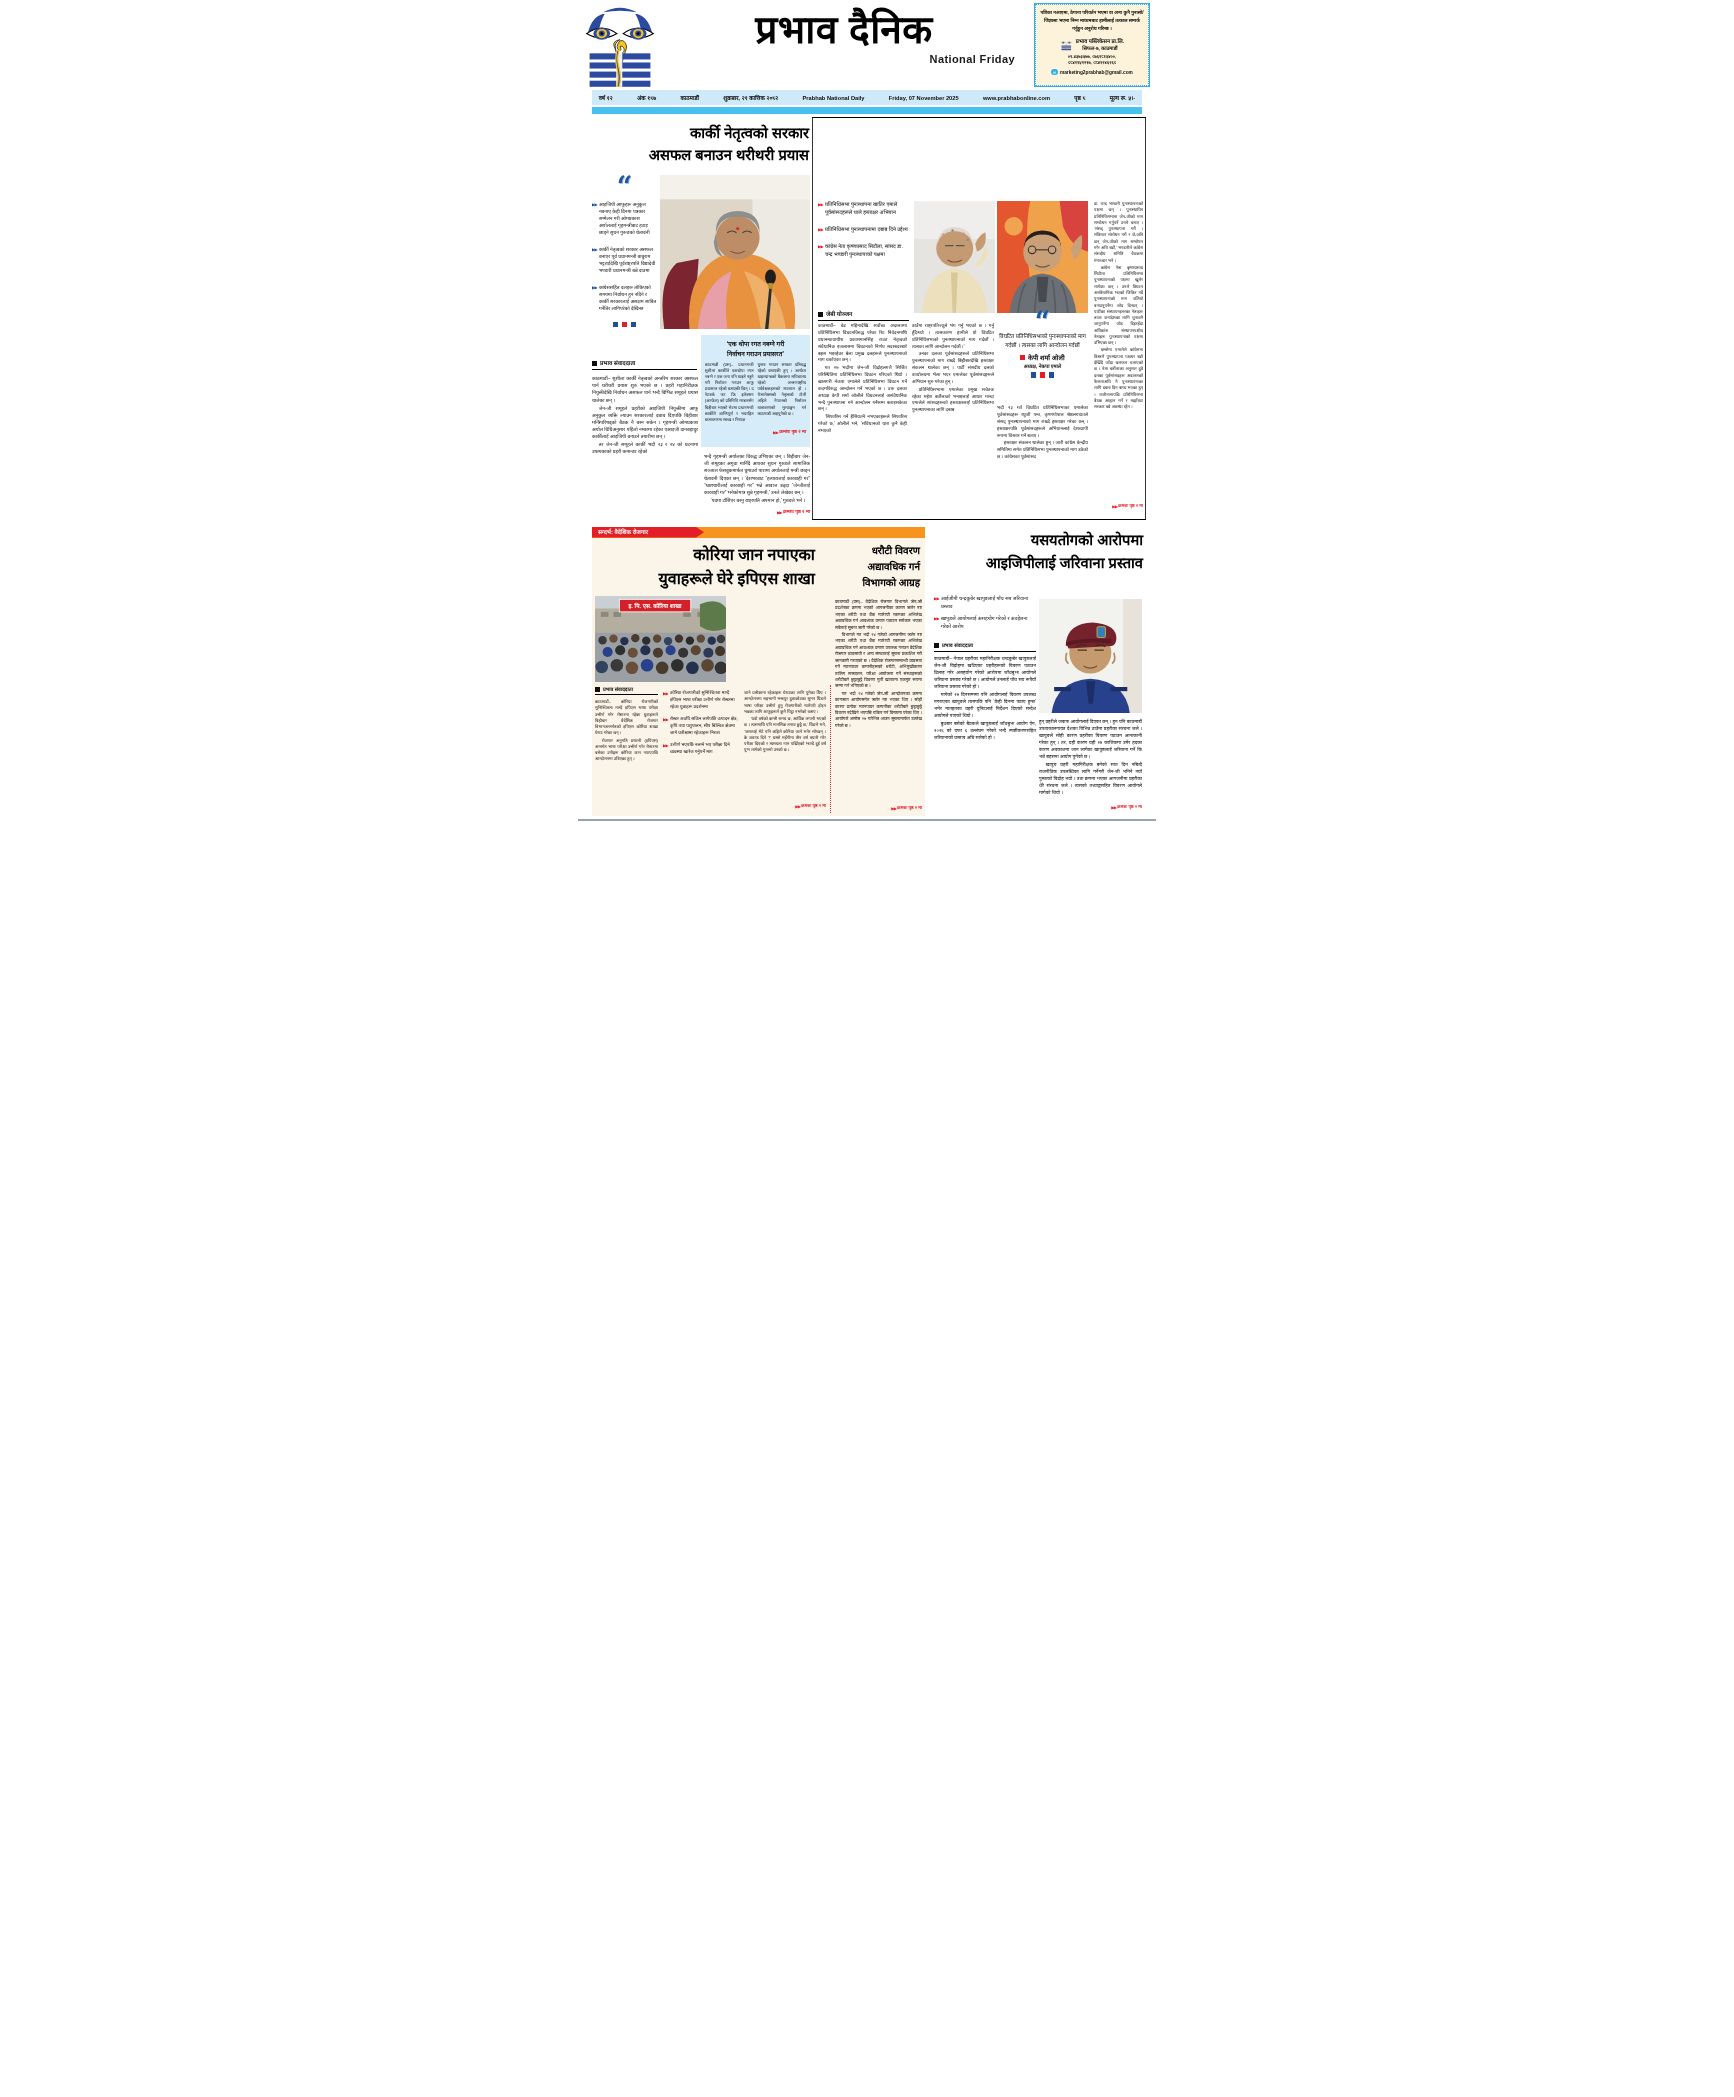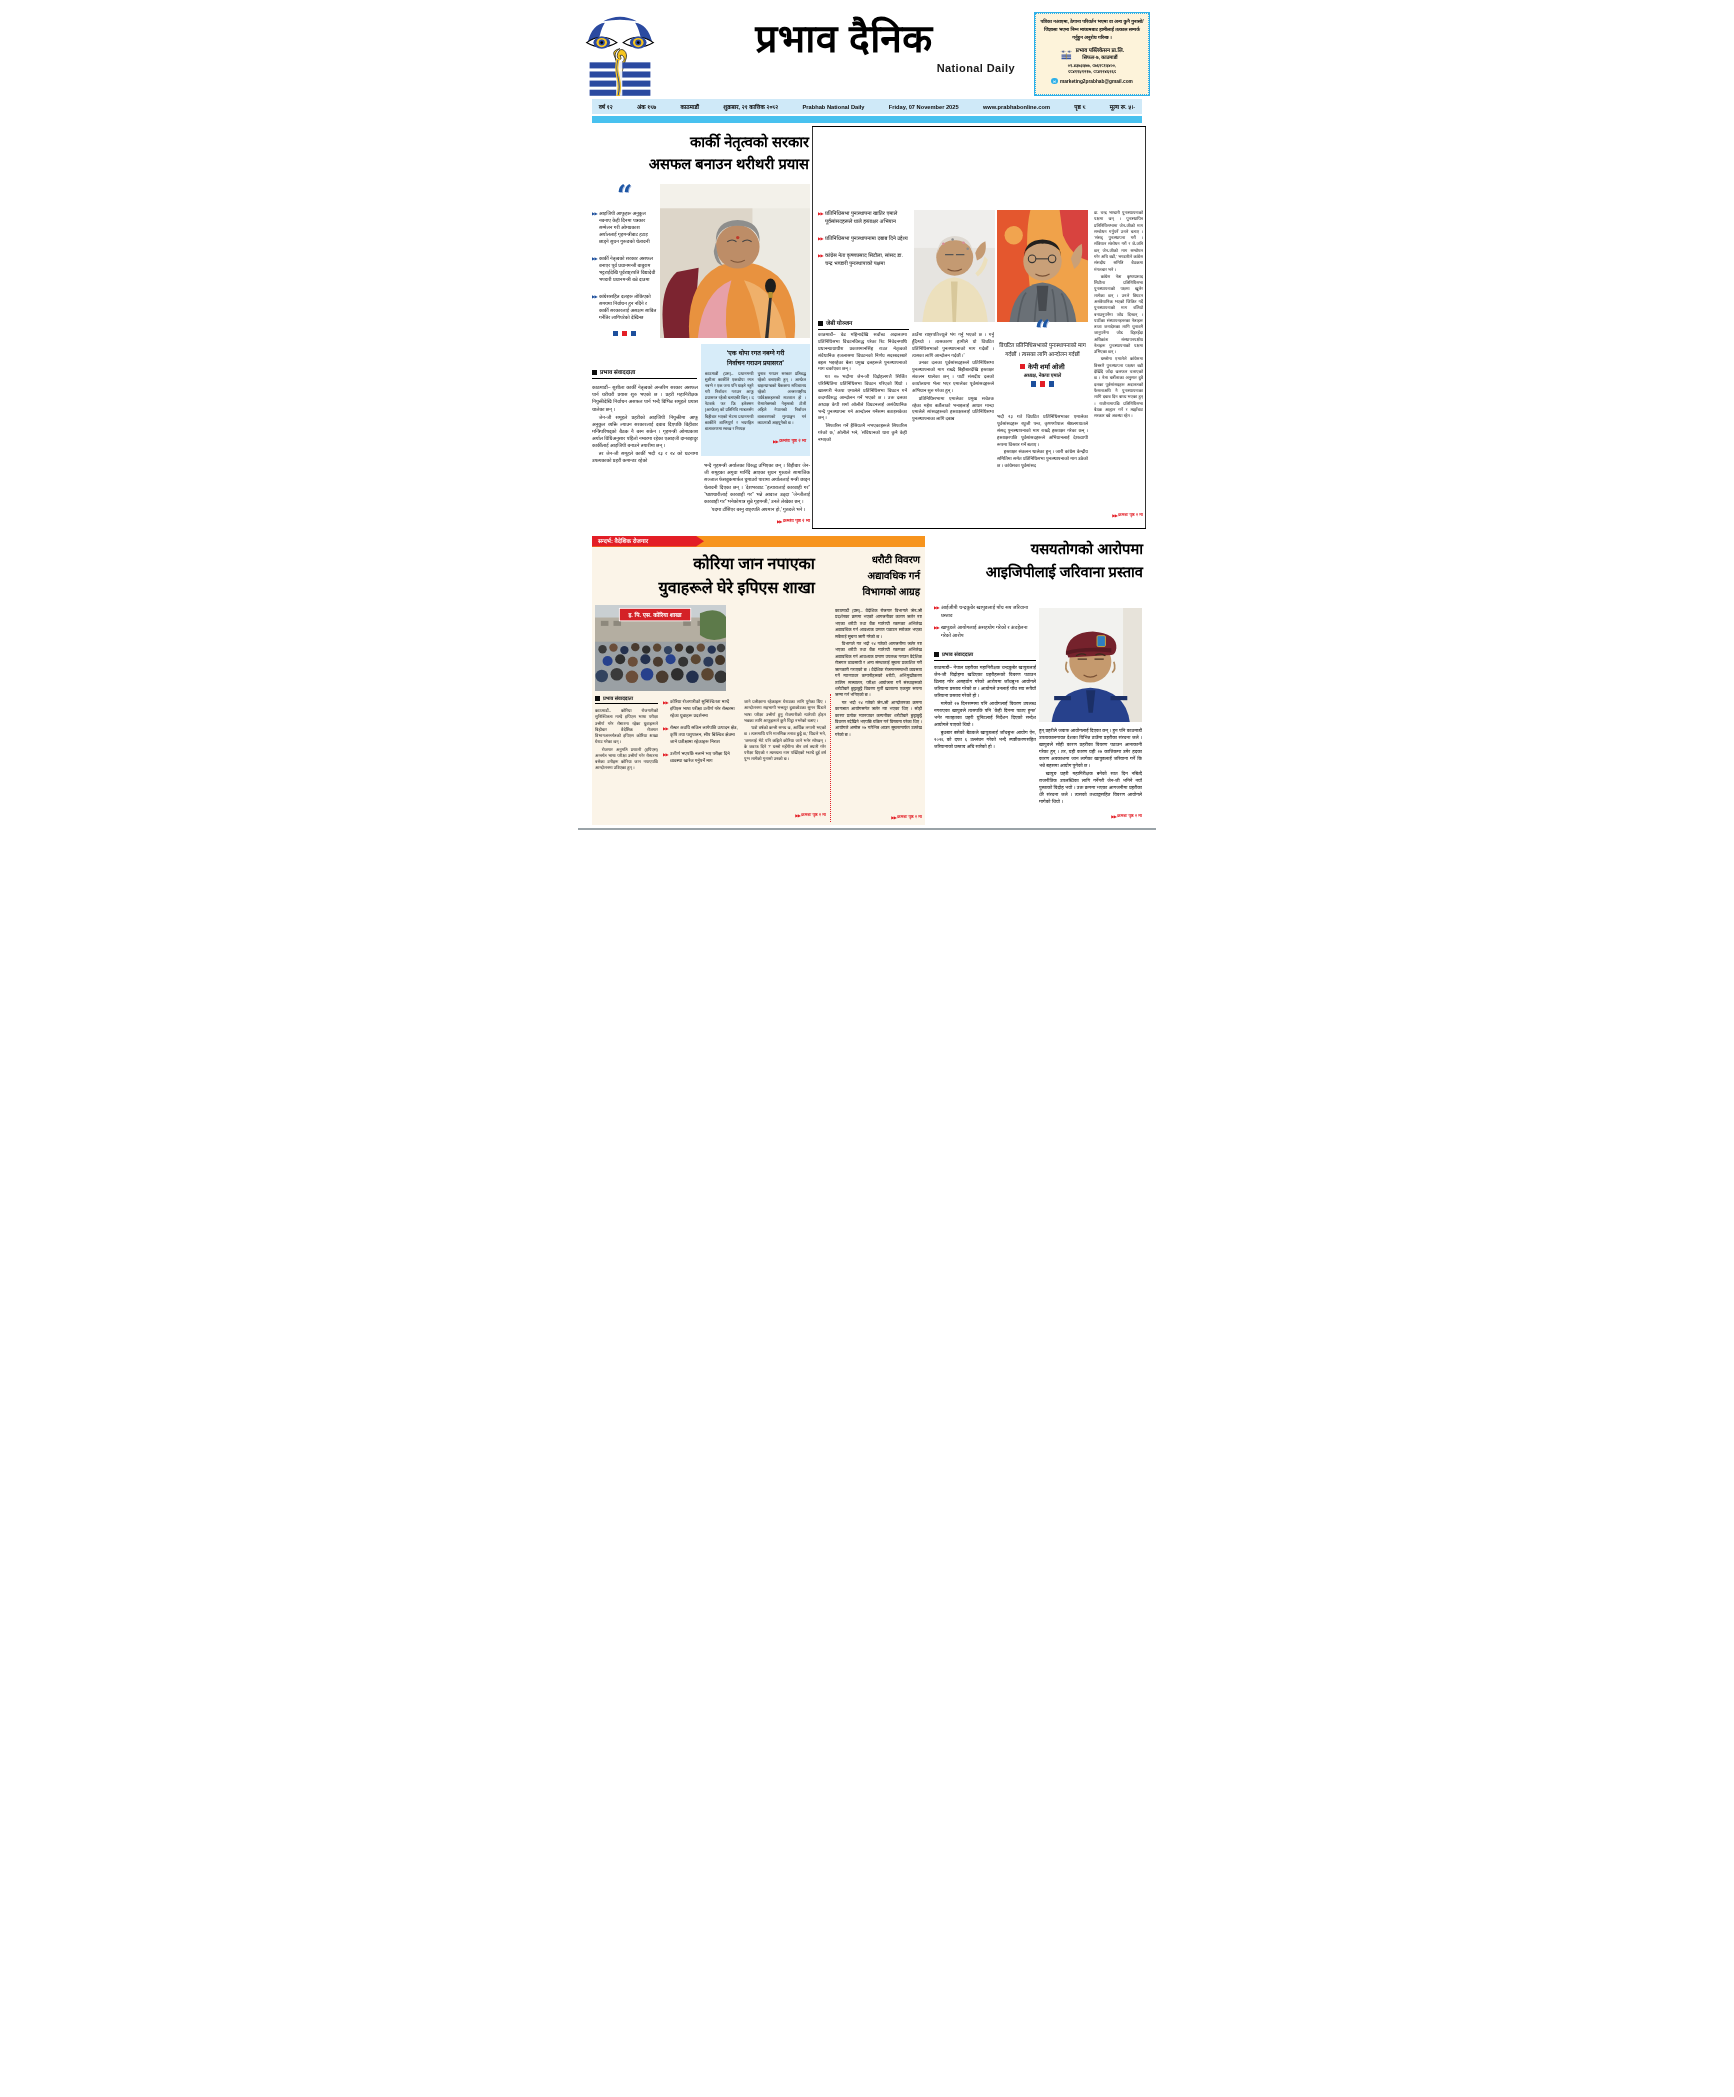--- a/index.html
+++ b/index.html
@@ -1,18 +1,18 @@
 <!DOCTYPE html>
 <html lang="ne" style="font-size:6.7px"><head>
 <meta charset="utf-8">
 <style>
   * { margin:0; padding:0; box-sizing:border-box; }
   html,body { background:#ffffff; }
   body { font-family:"Liberation Sans","DejaVu Sans",sans-serif; color:#111; }
-  .page { position:relative; width:578px; height:826px; background:#fff; margin:9px auto; overflow:hidden; }
+  .page { position:relative; width:578px; height:826px; background:#fff; margin:0 auto; overflow:hidden; }
   .abs { position:absolute; }
 
   
   .mast-title { font-size:39px; font-weight:bold; color:#000; text-align:center; line-height:1.5; letter-spacing:0.4px; }
   .mast-sub { font-size:11px; font-weight:bold; color:#1a1a1a; text-align:right; padding-right:11px; margin-top:-6.7px; letter-spacing:0.4px; }
   .contact-box { background:#fdf3da; border:0.8px solid #2fb0e8; outline:0.4px dotted #2fb0e8; outline-offset:-2.5px; padding:5px 4.2px 3.4px; text-align:center; }
   .contact-notice { font-size:4.8px; font-weight:bold; line-height:1.65; color:#101010; }
   .contact-row { display:flex; align-items:center; justify-content:center; gap:3.4px; margin-top:3.4px; }
   .contact-pub { font-size:5.5px; font-weight:bold; }
   .contact-addr { font-size:5px; font-weight:bold; margin-top:0.8px; }
@@ -90,21 +90,21 @@
         <rect x="10" y="86" width="80" height="8"></rect>
         <rect x="10" y="98" width="80" height="8"></rect>
       </g>
       <rect x="45" y="60" width="8" height="46" fill="#fff" opacity="0.9"></rect>
       <path d="M49 58 q-4 10 0 24 q3 12 0 24 l-3 0 q3 -12 0 -24 q-3 -14 0 -24 Z" fill="#2b4aa0" stroke="#f7c51e" stroke-width="1.6"></path>
     </svg>
   </div>
 
   <div class="abs" style="left:84px; top:0.8px; width:364px;">
     <div class="mast-title">प्रभाव दैनिक</div>
-    <div class="mast-sub">National Daily</div>
+    <div class="mast-sub">National Friday</div>
   </div>
 
   <div class="abs contact-box" style="left:456px; top:3.4px; width:116px; height:84px;">
     <div class="contact-notice">पत्रिका नआएमा, ठेगाना परिवर्तन भएमा वा अन्य कुनै गुनासो/जिज्ञासा भएमा निम्न माध्यमबाट हामीलाई तत्काल सम्पर्क गर्नुहुन अनुरोध गरिन्छ ।</div>
     <div class="contact-row">
       <span style="display:inline-block;width:12.6px;height:12.6px;">
         <svg viewBox="0 0 100 106">
             <path d="M6 36 Q26 22 46 36 Q26 48 6 36Z" fill="#fff" stroke="#000"></path>
             <path d="M54 36 Q74 22 94 36 Q74 48 54 36Z" fill="#fff" stroke="#000"></path>
             <ellipse cx="26" cy="36" rx="9" ry="7" fill="#2b4aa0"></ellipse>

